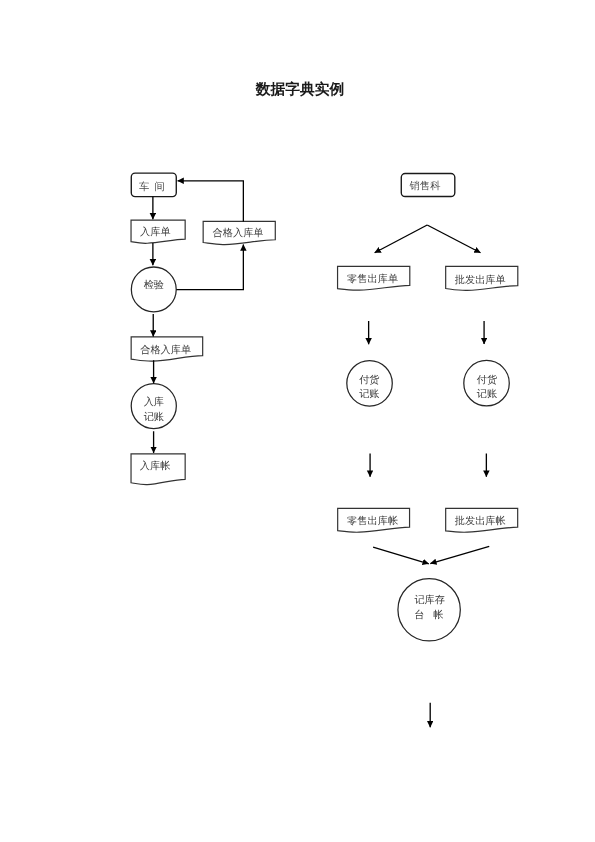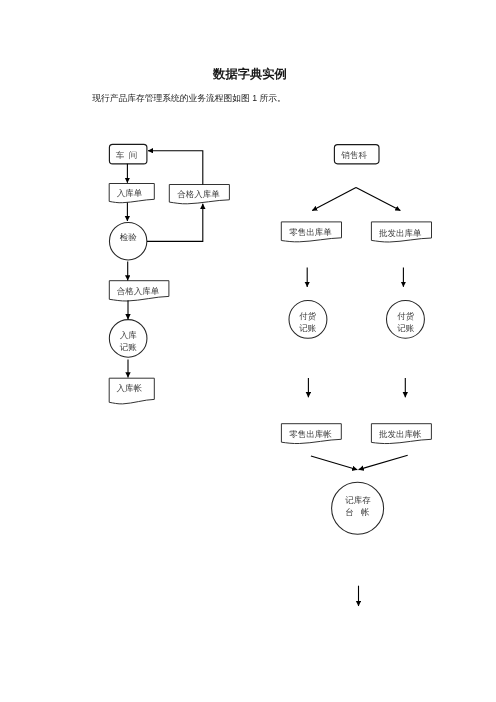--- a/index.html
+++ b/index.html
@@ -9,21 +9,20 @@
   .subtitle{position:absolute;left:92.3px;top:93px;font-size:8.75px;color:#1a1a1a;line-height:11px;}
   svg.chart{position:absolute;left:0;top:0;width:496px;height:702px;}
   svg.chart text{font-family:"Liberation Serif",serif;fill:#3a3a3a;}
   svg.chart text.hei{font-family:"Liberation Sans",sans-serif;fill:#4a4a4a;}
 </style>
 </head>
 <body>
 
 <div class="page">
   <div class="title">数据字典实例</div>
-  <div class="subtitle">现行产品库存管理系统的业务流程图如图 1 所示。</div>
 
   <svg class="chart" viewBox="0 0 496 702">
     <defs>
       <marker id="arw" markerWidth="8" markerHeight="6" refX="5.2" refY="2.7" orient="auto" markerUnits="userSpaceOnUse">
         <path d="M0,0 L5.4,2.7 L0,5.4 z" fill="#000"></path>
       </marker>
     </defs>
 
     <g stroke="#333" stroke-width="1" fill="none">
 

